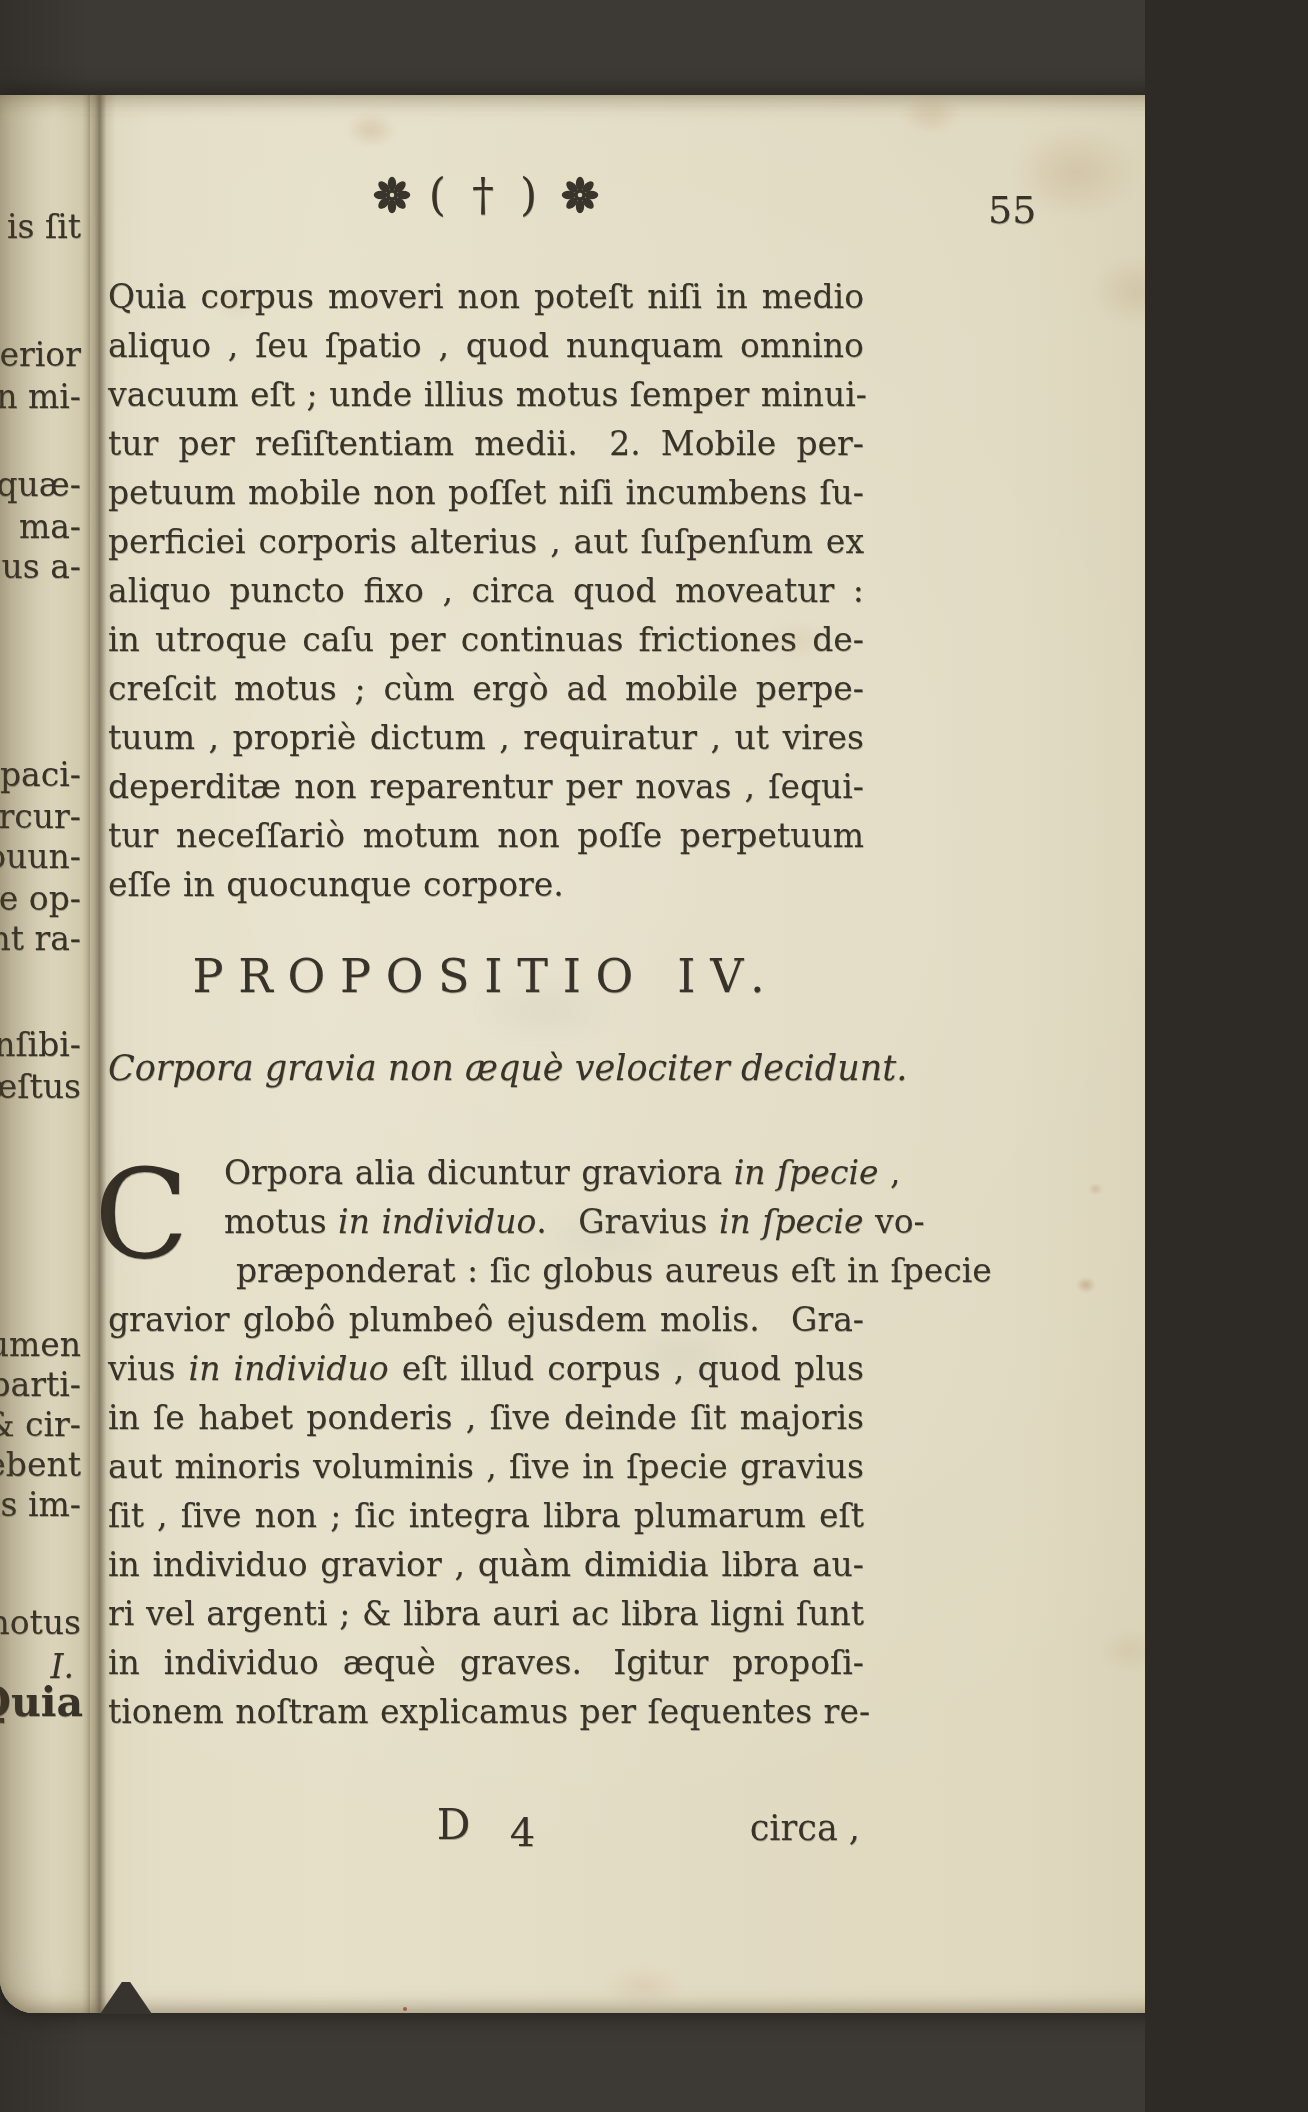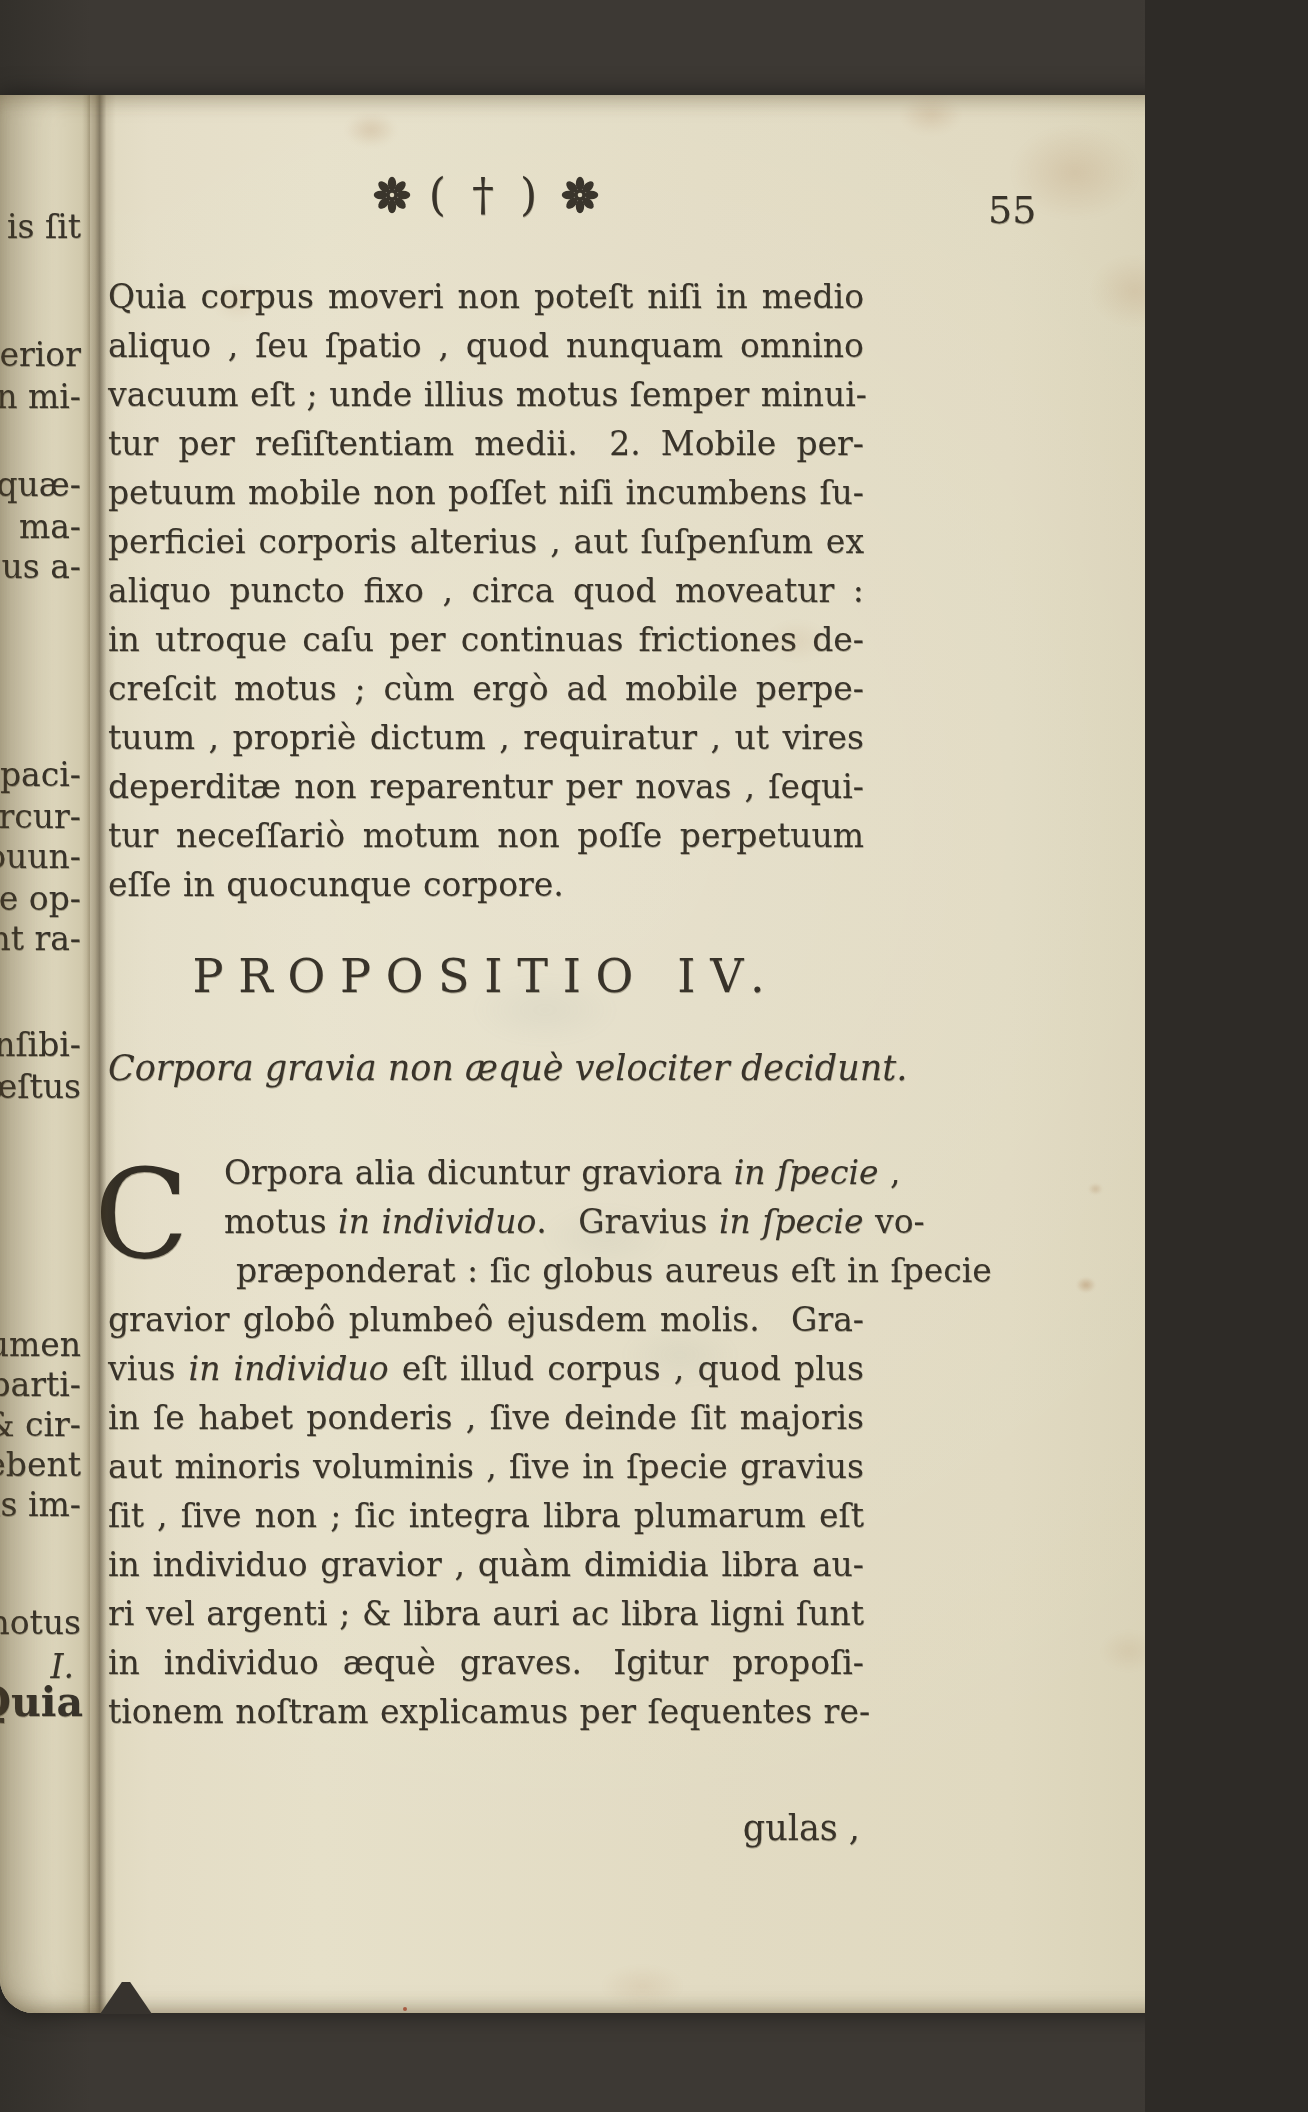--- a/index.html
+++ b/index.html
@@ -170,21 +170,25 @@
           <div class="tline"><span>vius </span><span class="it">in individuo</span><span> eſt illud corpus , quod plus</span></div>
           <div class="tline"><span>in ſe habet ponderis , ſive deinde ſit majoris</span></div>
           <div class="tline"><span>aut minoris voluminis , ſive in ſpecie gravius</span></div>
           <div class="tline"><span>ſit , ſive non ; ſic integra libra plumarum eſt</span></div>
           <div class="tline"><span>in individuo gravior , quàm dimidia libra au-</span></div>
           <div class="tline"><span>ri vel argenti ; &amp; libra auri ac libra ligni ſunt</span></div>
           <div class="tline"><span>in individuo æquè graves.</span><span class="gap"></span><span>Igitur propoſi-</span></div>
           <div class="tline"><span>tionem noſtram explicamus per ſequentes re-</span></div>
         </div>
 
-      <div class="catchword">gulas ,</div>
+      <div class="sigrow">
+        <span class="sig-d">D</span>
+        <span class="sig-4">4</span>
+      </div>
+      <div class="catchword">circa ,</div>
     </div>
 
     <div class="pagenum">55</div>
 
     <div class="edge-stack"></div>
 
     <div class="spot" style="left:345px;top:18px;width:52px;height:34px;opacity:.30"></div>
     <div class="spot" style="left:1010px;top:30px;width:130px;height:95px;opacity:.26"></div>
     <div class="spot" style="left:1090px;top:160px;width:90px;height:72px;opacity:.22"></div>
     <div class="spot" style="left:900px;top:0px;width:62px;height:40px;opacity:.24"></div>

